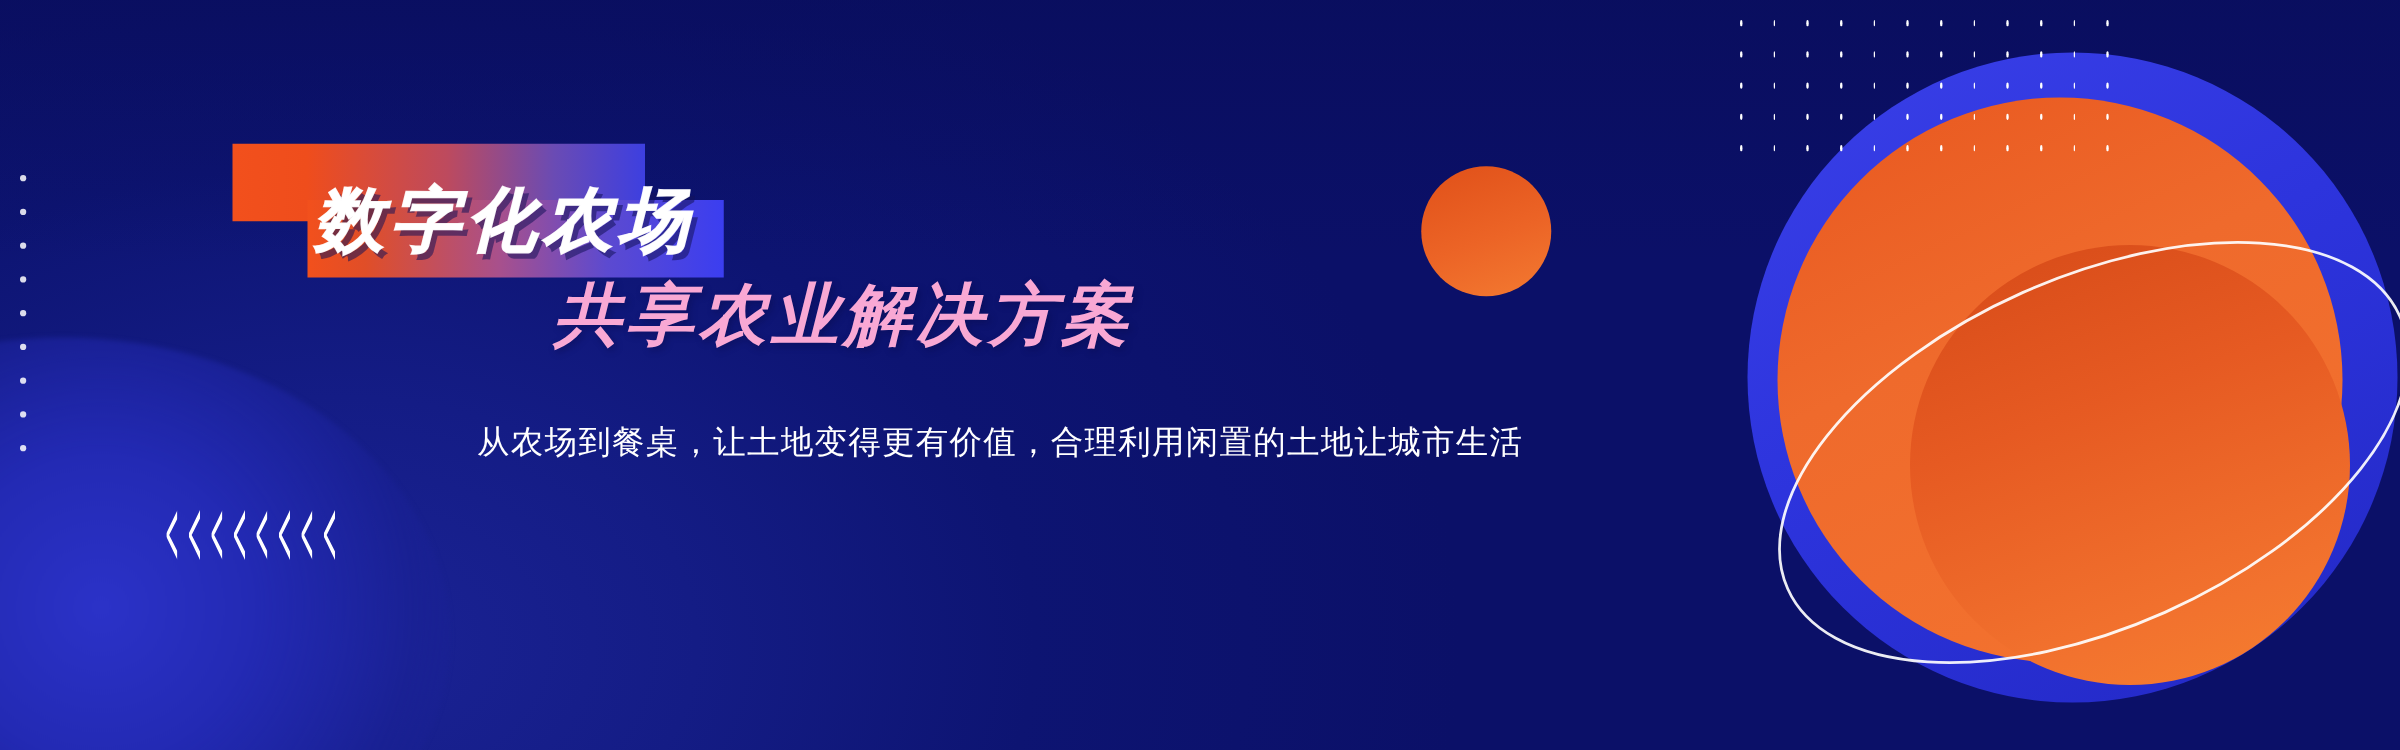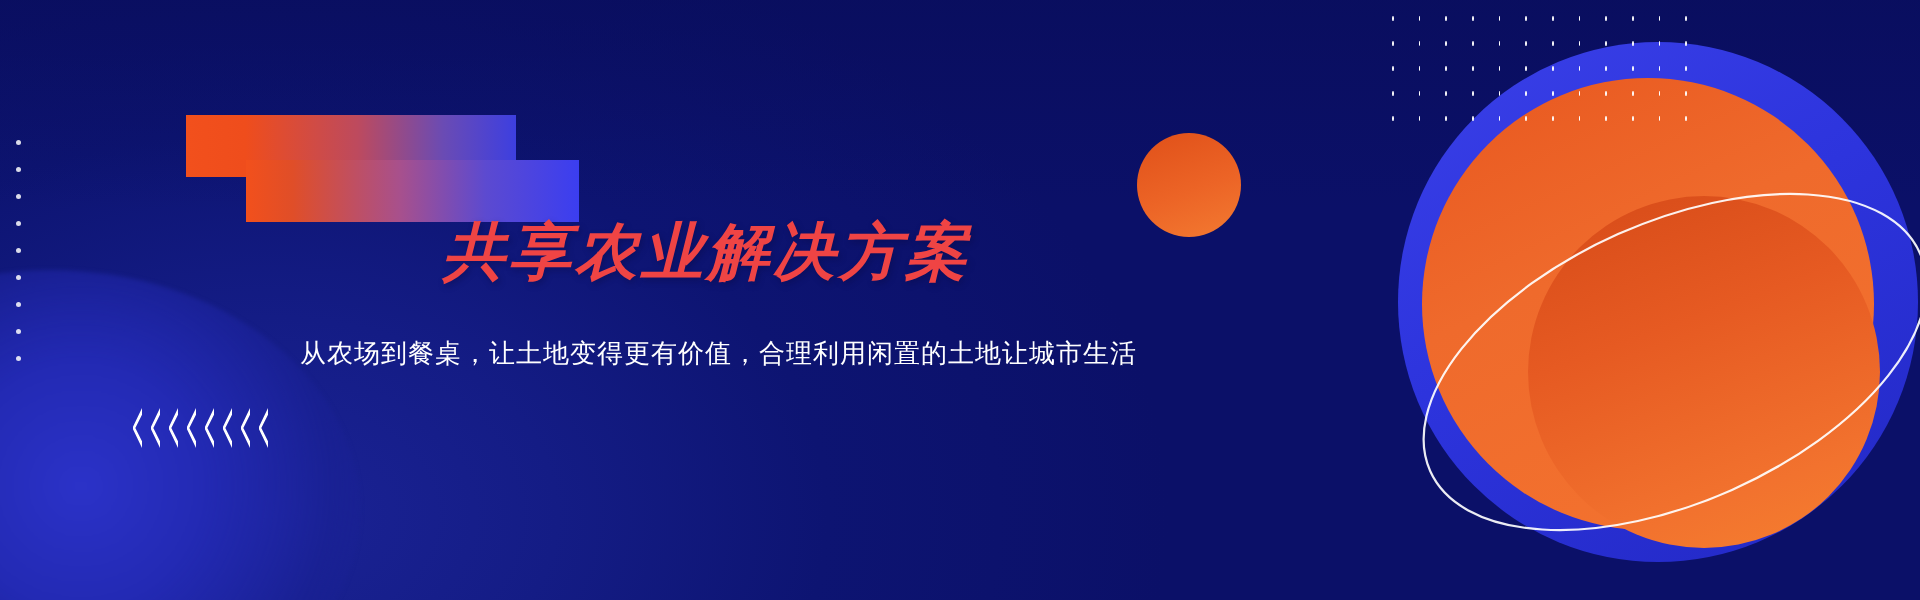--- a/index.html
+++ b/index.html
@@ -171,36 +171,37 @@
       3px 3px 0 rgba(255,255,255,0.0),
       4px 5px 0 rgba(20,18,90,0.55);
     -webkit-text-stroke: 1px rgba(255,255,255,0.9);
   }
 
   
   .headline {
     position: absolute;
     left: 443px;
     top: 200px;
-    font-size: 62px;
+    font-size: 54px;
     font-weight: 700;
     font-style: italic;
-    color: #ef4444;
+    color: #f9a8d4;
     letter-spacing: 4px;
     line-height: 104px;
     white-space: nowrap;
     text-shadow: 2px 3px 6px rgba(8,10,60,0.35);
   }
 
   
   .subtitle {
     position: absolute;
     left: 300px;
     top: 325px;
     width: 1000px;
+    text-align: center;
     color: #ffffff;
     font-size: 26px;
     line-height: 56px;
     letter-spacing: 1px;
   }
   .subtitle .line { display: block; white-space: nowrap; }
 </style>
 </head>
 <body>
 
@@ -313,20 +314,21 @@
       <span class="chev"></span>
       <span class="chev"></span>
       <span class="chev"></span>
       <span class="chev"></span>
       <span class="chev"></span>
     </div>
 
   <div class="tag-wrap">
     <div class="tag-bar-back"></div>
     <div class="tag-bar-front"></div>
+    <div class="tag-text">数字化农场</div>
   </div>
 
   <div class="headline">共享农业解决方案</div>
 
   <div class="subtitle">
     <span class="line">从农场到餐桌，让土地变得更有价值，合理利用闲置的土地让城市生活</span>
   </div>
 
 </div>
 

